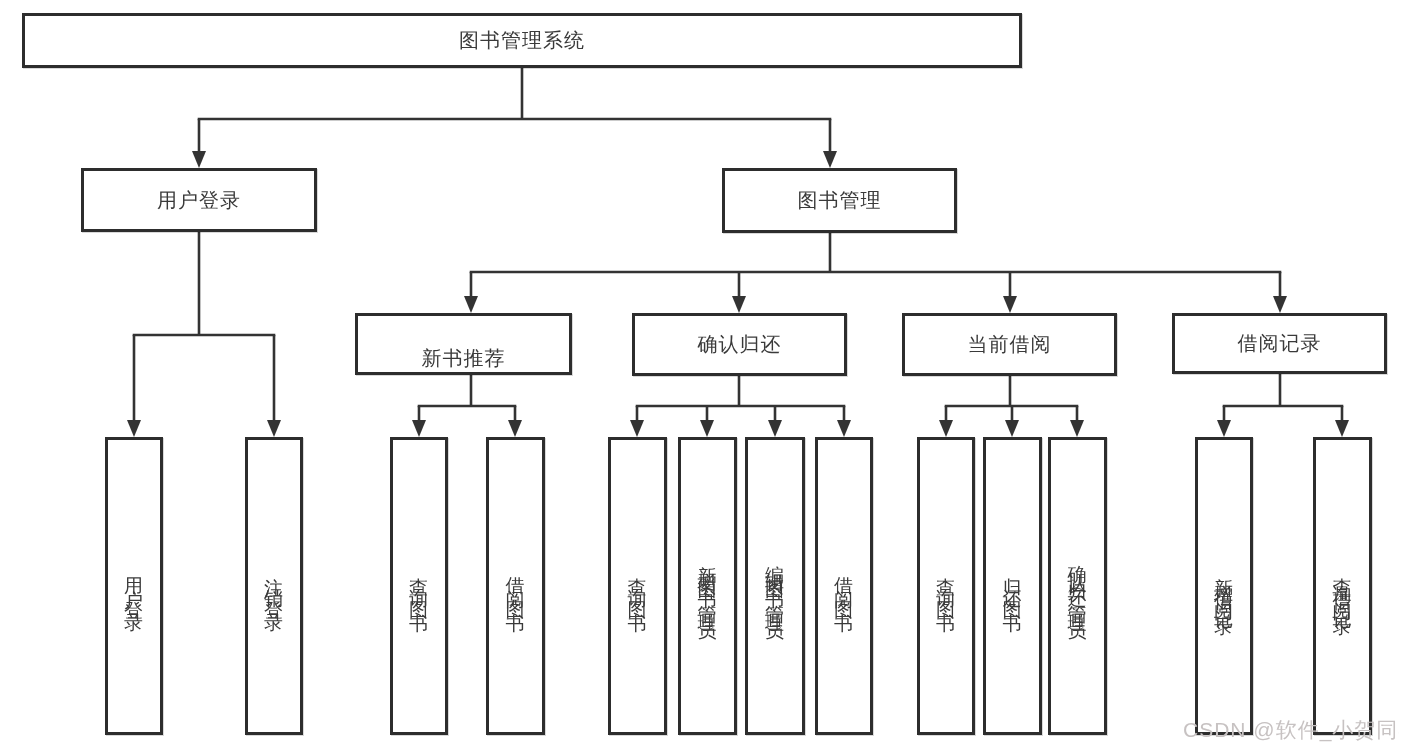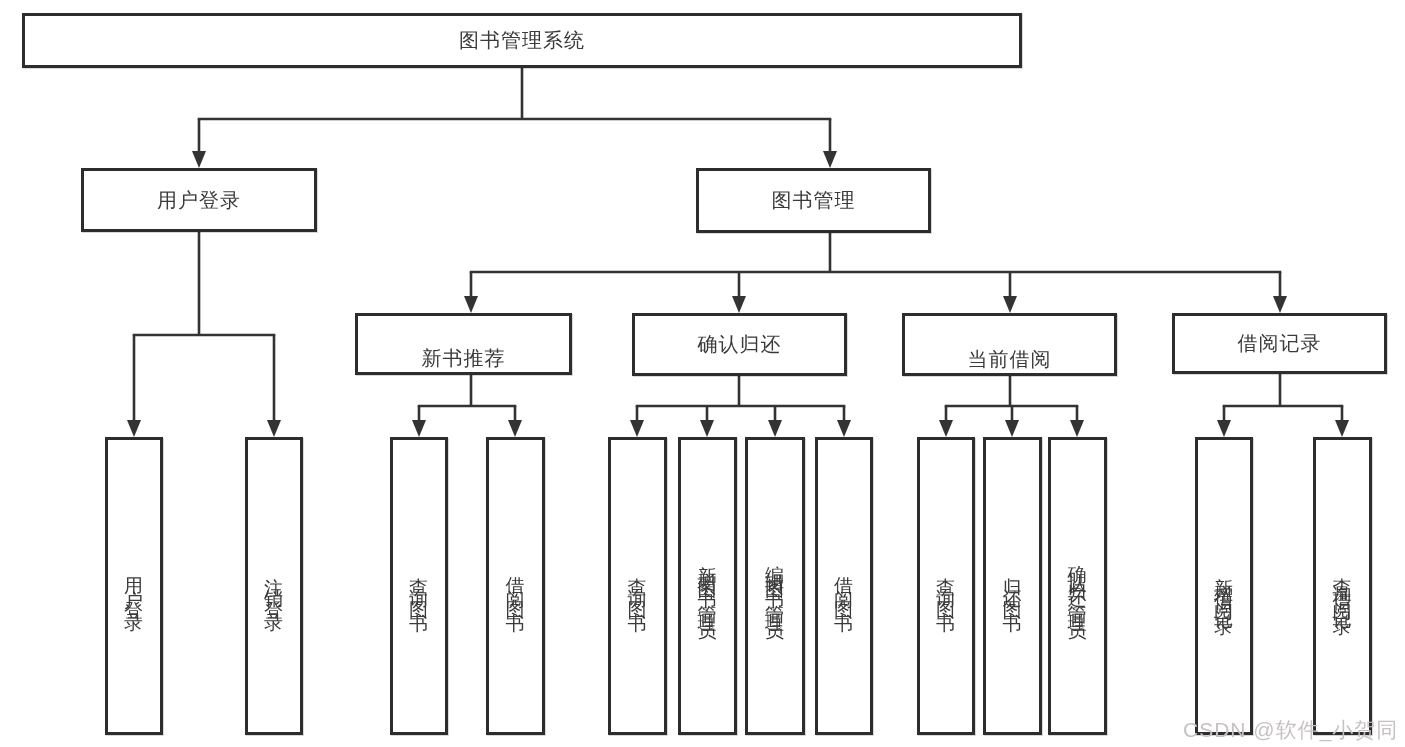--- a/index.html
+++ b/index.html
@@ -106,30 +106,30 @@
       <line x1="1342" y1="406" x2="1342" y2="422" stroke="#333333" stroke-width="2.6"></line>
       <polygon points="1335,420 1349,420 1342,437" fill="#333333"></polygon>
     </svg>
   <div id="nodes">
       <div class="node horiz" style="left: 22px; top: 13px; width: 1000px; height: 55px;">
         <span>图书管理系统</span>
       </div>
       <div class="node horiz" style="left: 81px; top: 168px; width: 236px; height: 64px;">
         <span>用户登录</span>
       </div>
-      <div class="node horiz" style="left: 696px; top: 168px; width: 235px; height: 65px;">
+      <div class="node horiz" style="left: 722px; top: 168px; width: 235px; height: 65px;">
         <span>图书管理</span>
       </div>
       <div class="node horiz" style="left: 355px; top: 313px; width: 217px; height: 62px; align-items: flex-end;">
         <span>新书推荐</span>
       </div>
       <div class="node horiz" style="left: 632px; top: 313px; width: 215px; height: 63px;">
         <span>确认归还</span>
       </div>
-      <div class="node horiz" style="left: 902px; top: 313px; width: 215px; height: 63px; align-items: flex-end;">
+      <div class="node horiz" style="left: 902px; top: 313px; width: 215px; height: 63px;">
         <span>当前借阅</span>
       </div>
       <div class="node horiz" style="left: 1172px; top: 313px; width: 215px; height: 61px;">
         <span>借阅记录</span>
       </div>
       <div class="node vert" style="left: 105px; top: 437px; width: 58px; height: 298px;">
         <span>用户登录</span>
       </div>
       <div class="node vert" style="left: 245px; top: 437px; width: 58px; height: 298px;">
         <span>注销登录</span>

